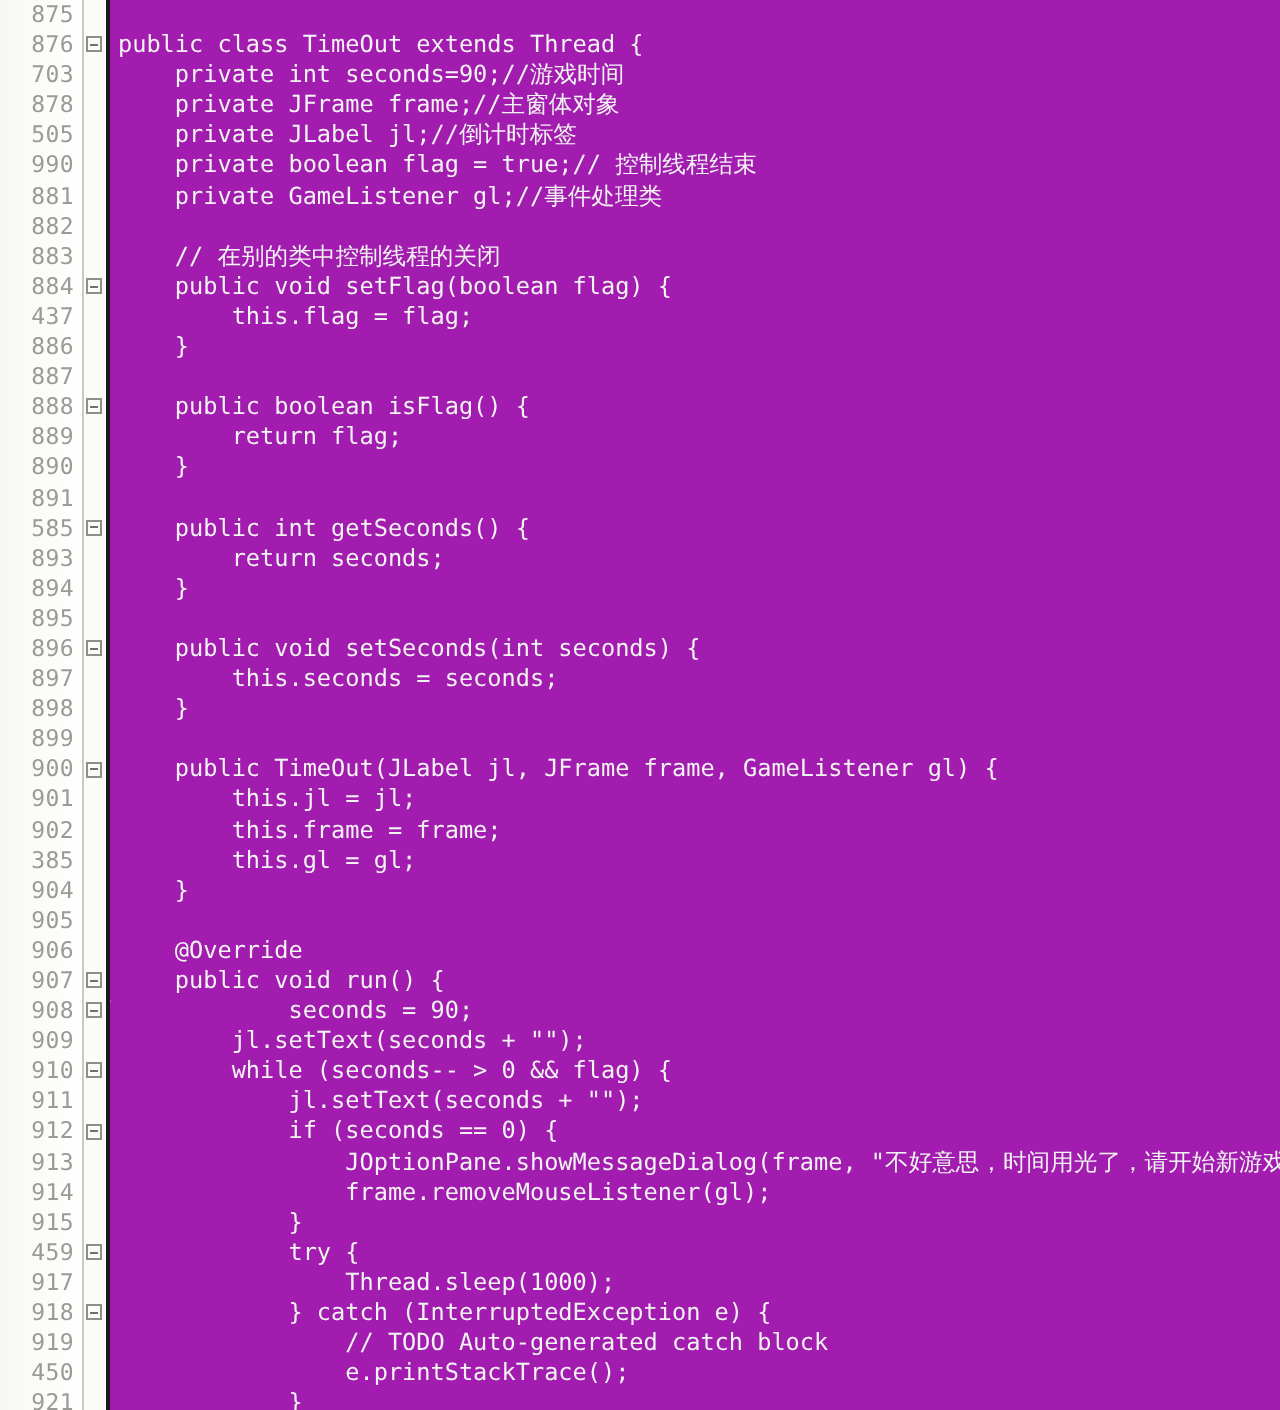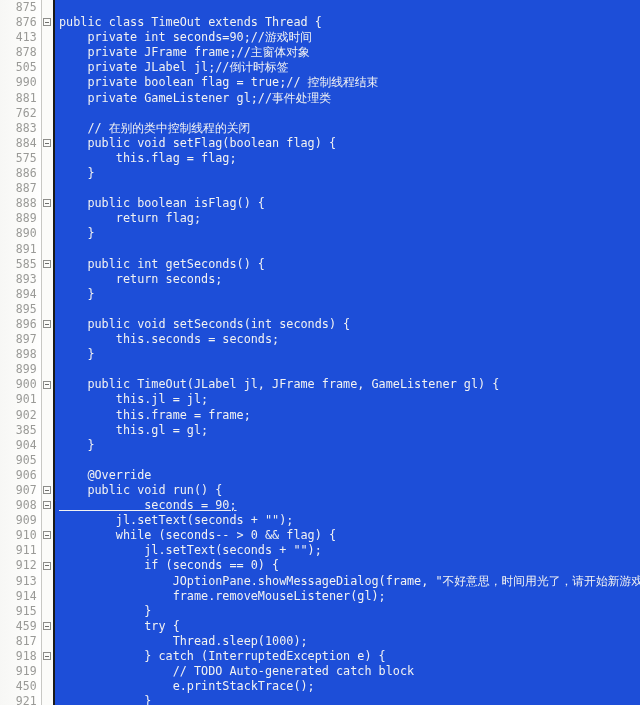--- a/index.html
+++ b/index.html
@@ -92,21 +92,21 @@
     right: 1px;
     top: 2.5px;
     height: 1px;
     background: #6f6f6d;
   }
 
   
   #codewrap {
     position: relative;
     flex: 1;
-    background: #1d4ed8;
+    background: #a21caf;
     overflow: hidden;
   }
   #code {
     position: relative;
     margin: 0;
     padding: 0;
     color: #ffffff;
     font-family: "DejaVu Sans Mono", "Liberation Mono", monospace;
     font-size: 11.8px;
     line-height: 15.1px;
@@ -120,39 +120,39 @@
     white-space: pre;
     color: #f2f2f2;
   }
   
   .outcomment {
     position: absolute;
     left: -13px;
     top: 0;
     color: #e8e8e8;
   }
-  .cline.rel { position: relative; text-decoration: underline; }
+  .cline.rel { position: relative; }
 </style>
 </head>
 <body>
 
 <div id="editor">
 
   <div id="gutter">
       <div class="gline">875</div>
       <div class="gline">876</div>
-      <div class="gline">413</div>
+      <div class="gline">703</div>
       <div class="gline">878</div>
       <div class="gline">505</div>
       <div class="gline">990</div>
       <div class="gline">881</div>
-      <div class="gline">762</div>
+      <div class="gline">882</div>
       <div class="gline">883</div>
       <div class="gline">884</div>
-      <div class="gline">575</div>
+      <div class="gline">437</div>
       <div class="gline">886</div>
       <div class="gline">887</div>
       <div class="gline">888</div>
       <div class="gline">889</div>
       <div class="gline">890</div>
       <div class="gline">891</div>
       <div class="gline">585</div>
       <div class="gline">893</div>
       <div class="gline">894</div>
       <div class="gline">895</div>
@@ -170,21 +170,21 @@
       <div class="gline">907</div>
       <div class="gline">908</div>
       <div class="gline">909</div>
       <div class="gline">910</div>
       <div class="gline">911</div>
       <div class="gline">912</div>
       <div class="gline">913</div>
       <div class="gline">914</div>
       <div class="gline">915</div>
       <div class="gline">459</div>
-      <div class="gline">817</div>
+      <div class="gline">917</div>
       <div class="gline">918</div>
       <div class="gline">919</div>
       <div class="gline">450</div>
       <div class="gline">921</div>
     </div>
 
   <div id="foldcol">
       <div class="fline"></div>
       <div class="fline">
         <span class="fmark"></span>

